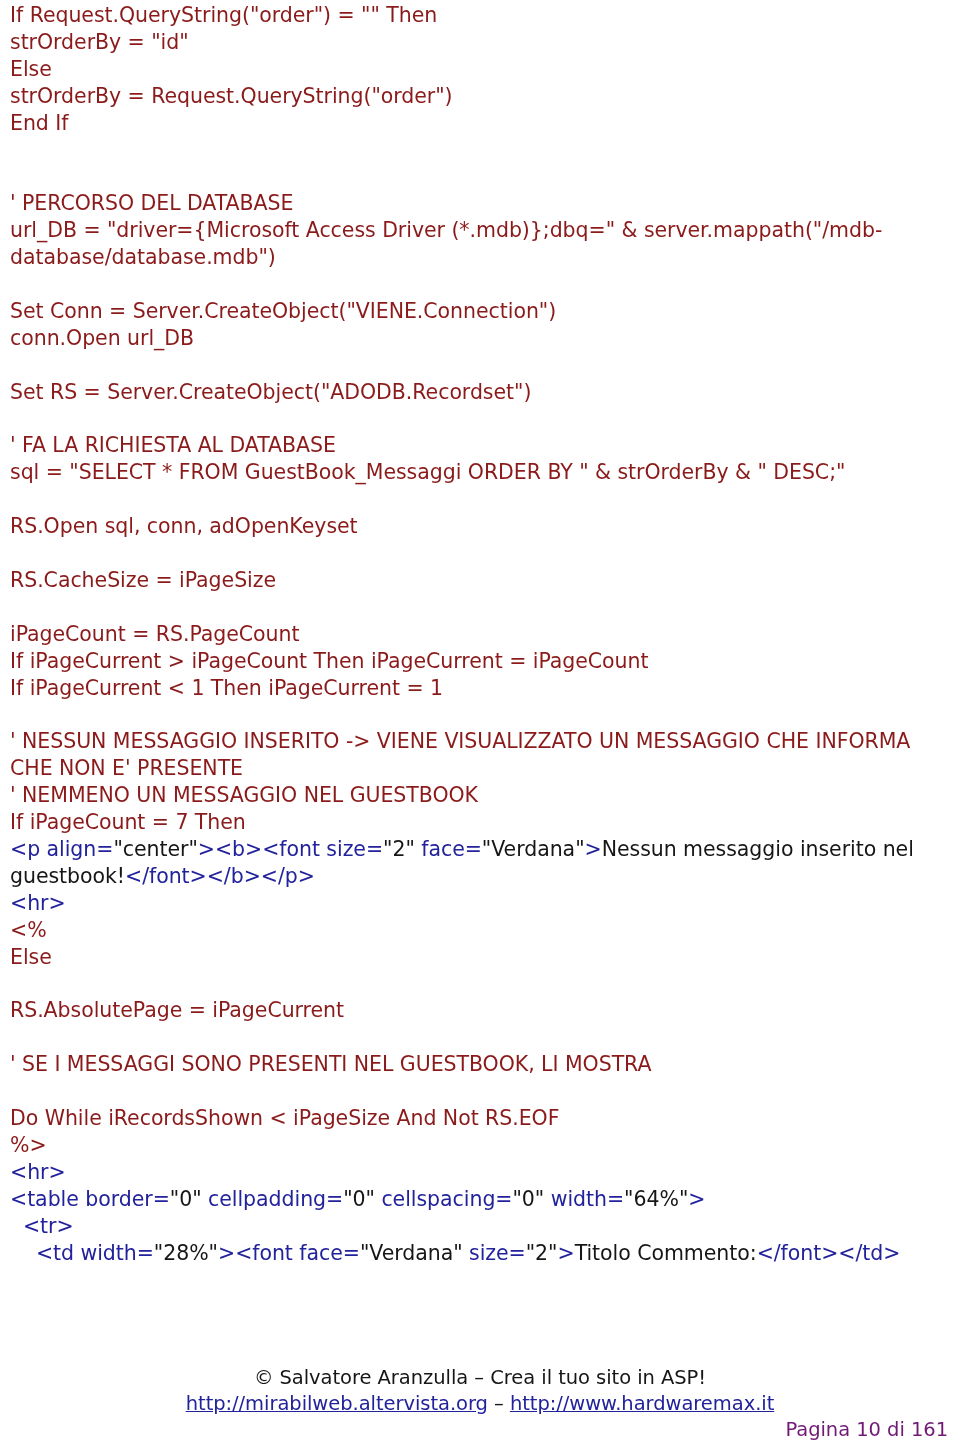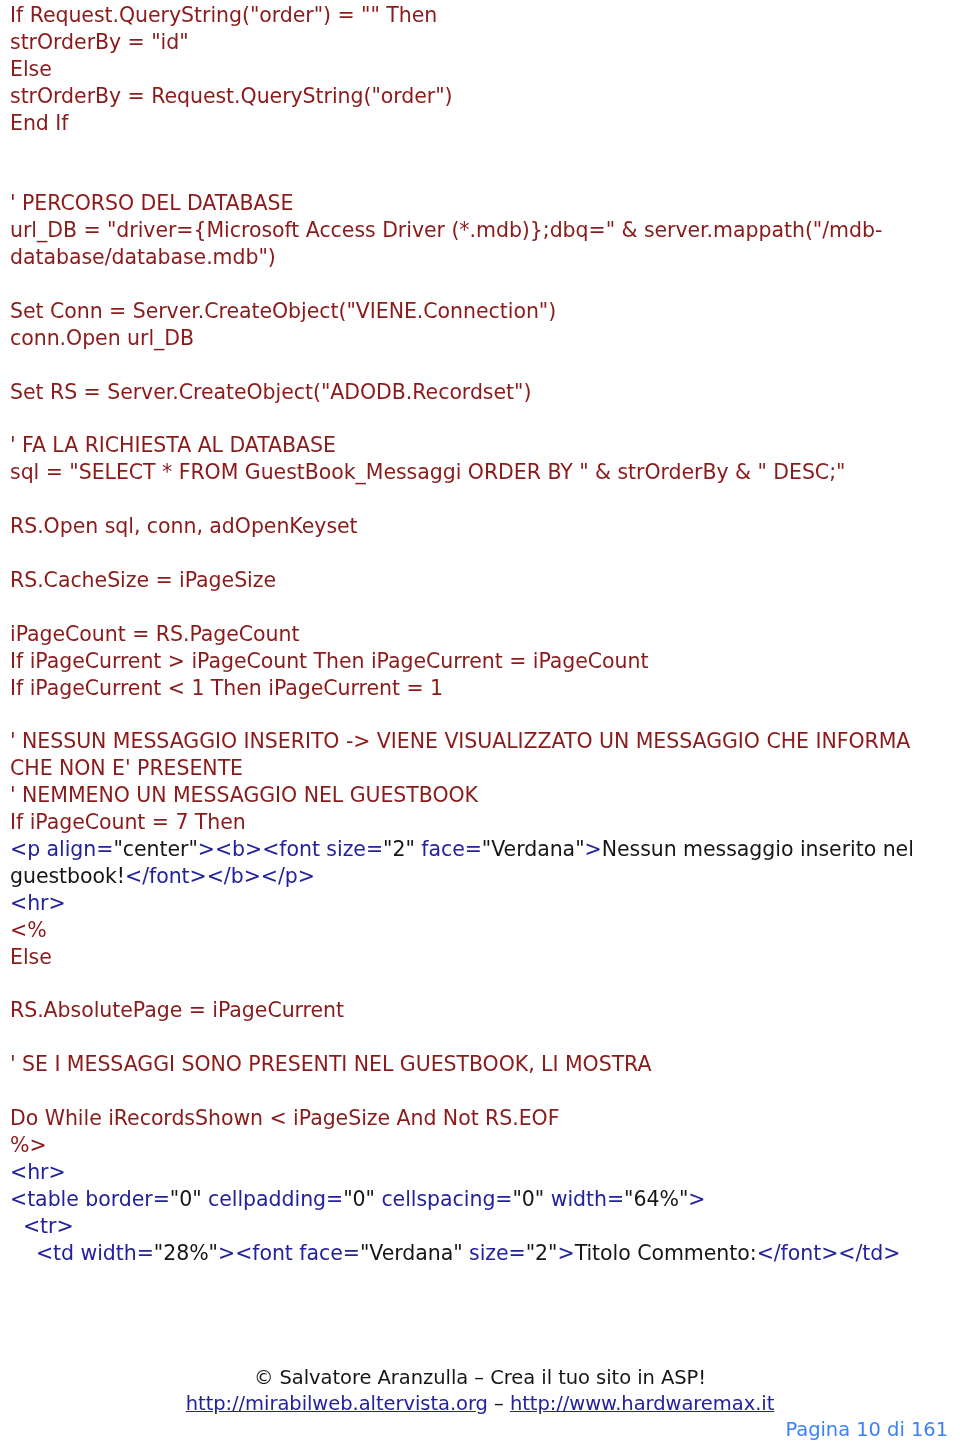--- a/index.html
+++ b/index.html
@@ -59,21 +59,21 @@
     text-decoration: underline;
     text-align: right;
   }
   .foot-dash { color: #161616; text-decoration: none; }
   #pagenum {
     position: absolute;
     top: 1418px;
     right: 12px;
     font-size: 19.5px;
     line-height: 24px;
-    color: #3b82f6;
+    color: #701a75;
     text-align: right;
     letter-spacing: -0.05px;
     margin-left: 20px;
   }
 </style>
 </head>
 <body>
 
 <div id="page">
 

